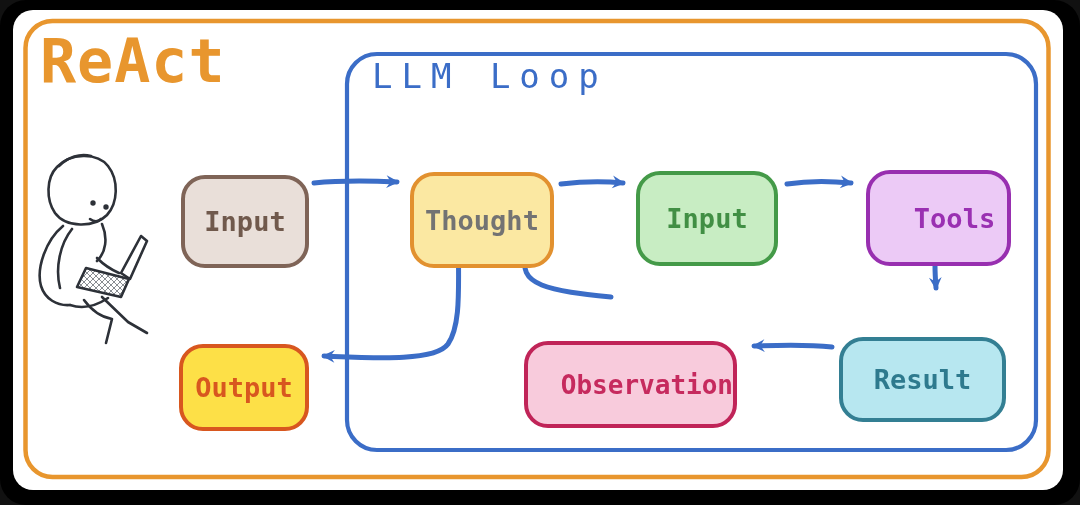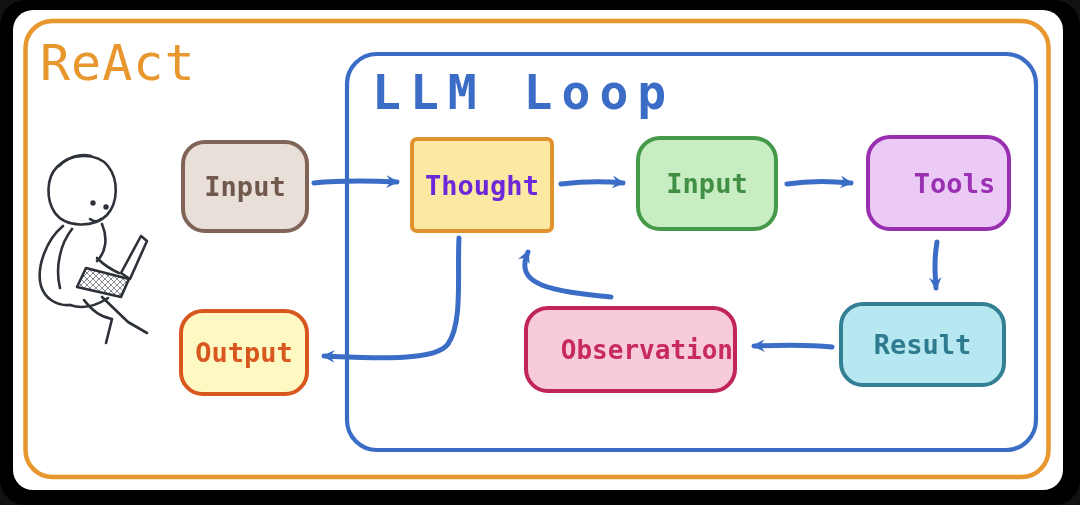--- a/index.html
+++ b/index.html
@@ -21,45 +21,46 @@
     border-radius: 20px;
   }
   .overlay {
     position: absolute;
     left: 0; top: 0;
     width: 1080px; height: 505px;
   }
 
   .title {
     position: absolute;
-    left: 40px; top: 36px;
-    font-size: 50px;
-    font-weight: normal;
+    left: 40px; top: 28px;
+    font-size: 60px;
+    font-weight: bold;
     letter-spacing: 1px;
     line-height: 1.1;
   }
   .loop-label {
     position: absolute;
-    left: 372px; top: 66px;
-    font-size: 48px;
-    font-weight: bold;
+    left: 372px; top: 58px;
+    font-size: 34px;
+    font-weight: normal;
     letter-spacing: 9px;
     line-height: 1.1;
   }
 
   .node {
     position: absolute;
     display: flex;
     align-items: center;
     justify-content: center;
     border-style: solid;
     border-width: 4.5px;
     border-radius: 24px;
     font-weight: bold;
     font-size: 27px;
+    margin-top: 35px;
   }
   .node-label { white-space: nowrap; }
 
   .node.input       { left: 181px; top: 140px; width: 128px; height: 93px; }
   .node.thought     { left: 410px; top: 137px; width: 144px; height: 96px; }
   .node.action      { left: 636px; top: 136px; width: 142px; height: 95px; }
   .node.tools       { left: 866px; top: 135px; width: 145px; height: 96px; padding-left: 32px; }
   .node.result      { left: 839px; top: 302px; width: 167px; height: 85px; }
   .node.observation { left: 524px; top: 306px; width: 213px; height: 87px; font-size: 26px; }
   .node.output      { left: 179px; top: 309px; width: 130px; height: 87px; }
@@ -114,36 +115,36 @@
   </svg>
 
   <div class="title" style="color: rgb(232, 150, 46);">ReAct</div>
 
   <div class="loop-label" style="color: rgb(59, 109, 199);">LLM Loop</div>
 
   <div class="node input" style="background-color: rgb(233, 223, 217); border-color: rgb(127, 100, 87); color: rgb(112, 89, 76);">
     <span class="node-label">Input</span>
   </div>
 
-  <div class="node thought" style="background-color: rgb(251, 232, 162); border-color: rgb(226, 145, 47); color: #6d28d9; border-radius: 7px;">
+  <div class="node thought" style="background-color: rgb(251, 232, 162); border-color: rgb(226, 145, 47); color: #737373;">
     <span class="node-label">Thought</span>
   </div>
 
   <div class="node action" style="background-color: rgb(200, 237, 195); border-color: rgb(68, 154, 72); color: rgb(65, 143, 68);">
     <span class="node-label">Input</span>
   </div>
 
   <div class="node tools" style="background-color: rgb(236, 202, 246); border-color: rgb(152, 47, 176); color: rgb(154, 48, 178);">
     <span class="node-label">Tools</span>
   </div>
 
   <div class="node result" style="background-color: rgb(183, 231, 240); border-color: rgb(51, 127, 147); color: rgb(46, 122, 142);">
     <span class="node-label">Result</span>
   </div>
 
   <div class="node observation" style="background-color: rgb(248, 203, 220); border-color: rgb(192, 36, 88); color: rgb(198, 42, 94); justify-content: flex-end;">
     <span class="node-label">Observation</span>
   </div>
 
-  <div class="node output" style="background-color: #fef9c3; border-color: rgb(216, 87, 31); color: rgb(216, 87, 31);">
+  <div class="node output" style="background-color: #fde047; border-color: rgb(216, 87, 31); color: rgb(216, 87, 31);">
     <span class="node-label">Output</span>
   </div>
 </div>
 
 </body></html>

